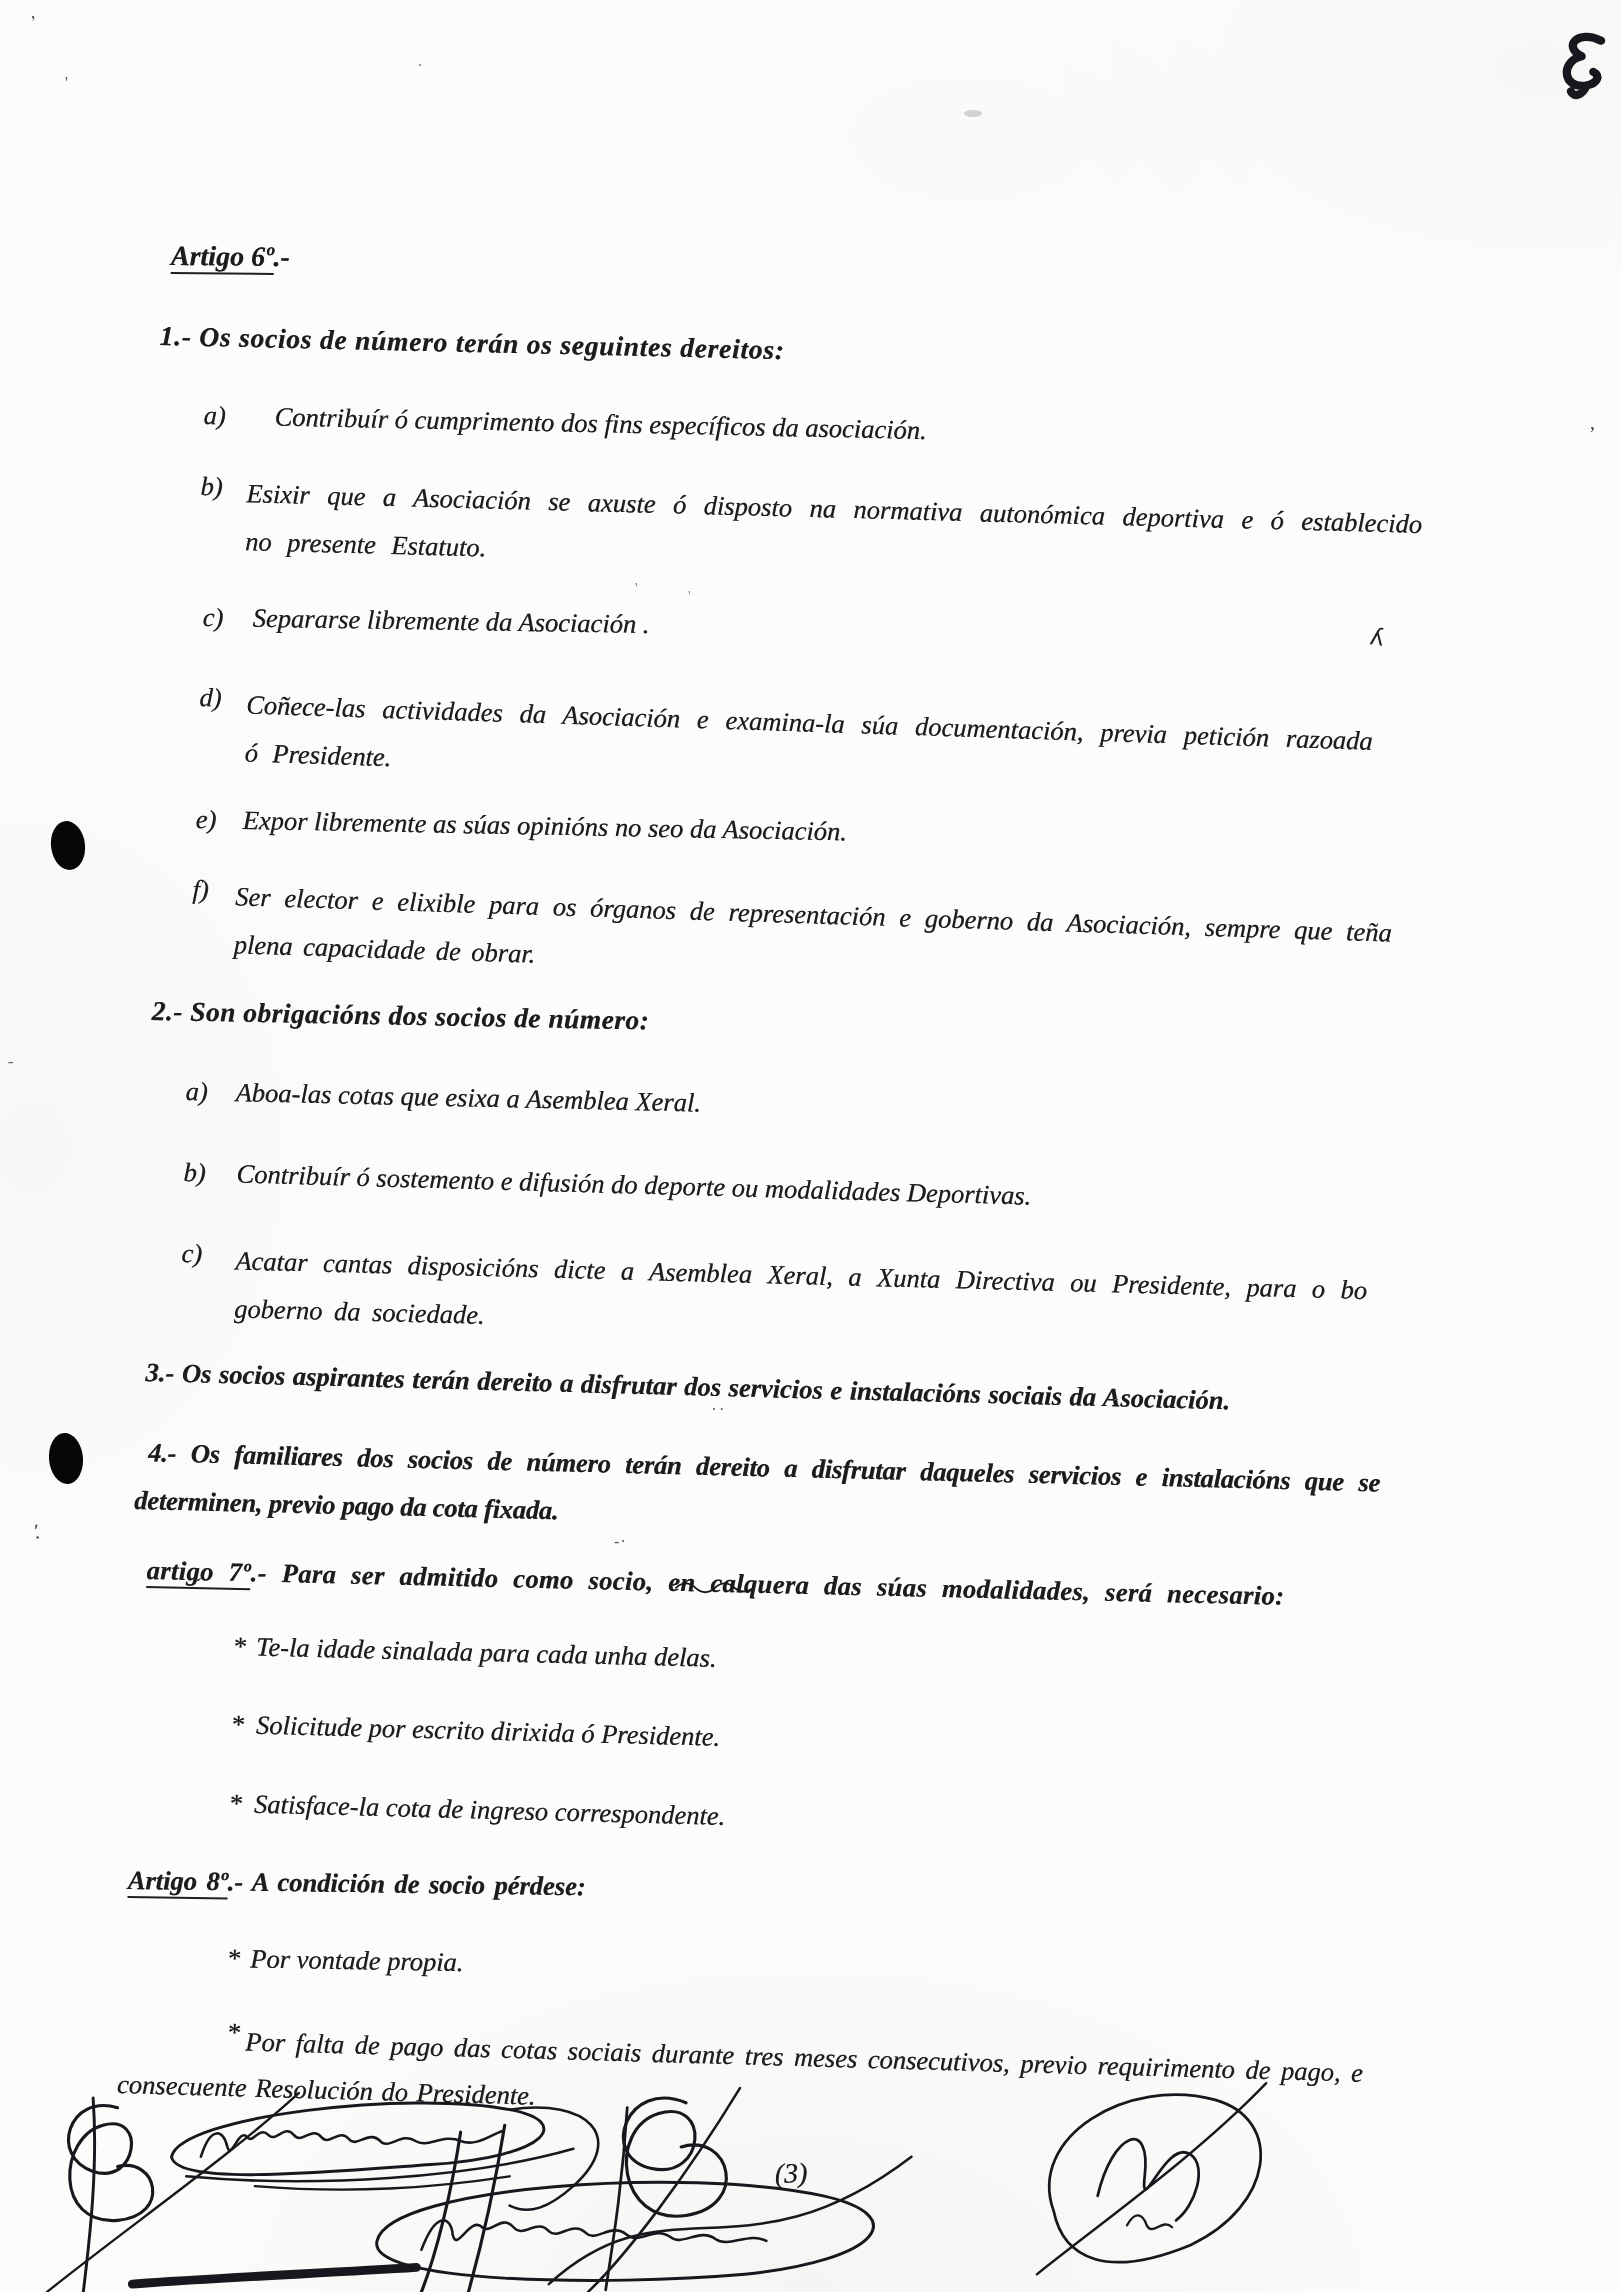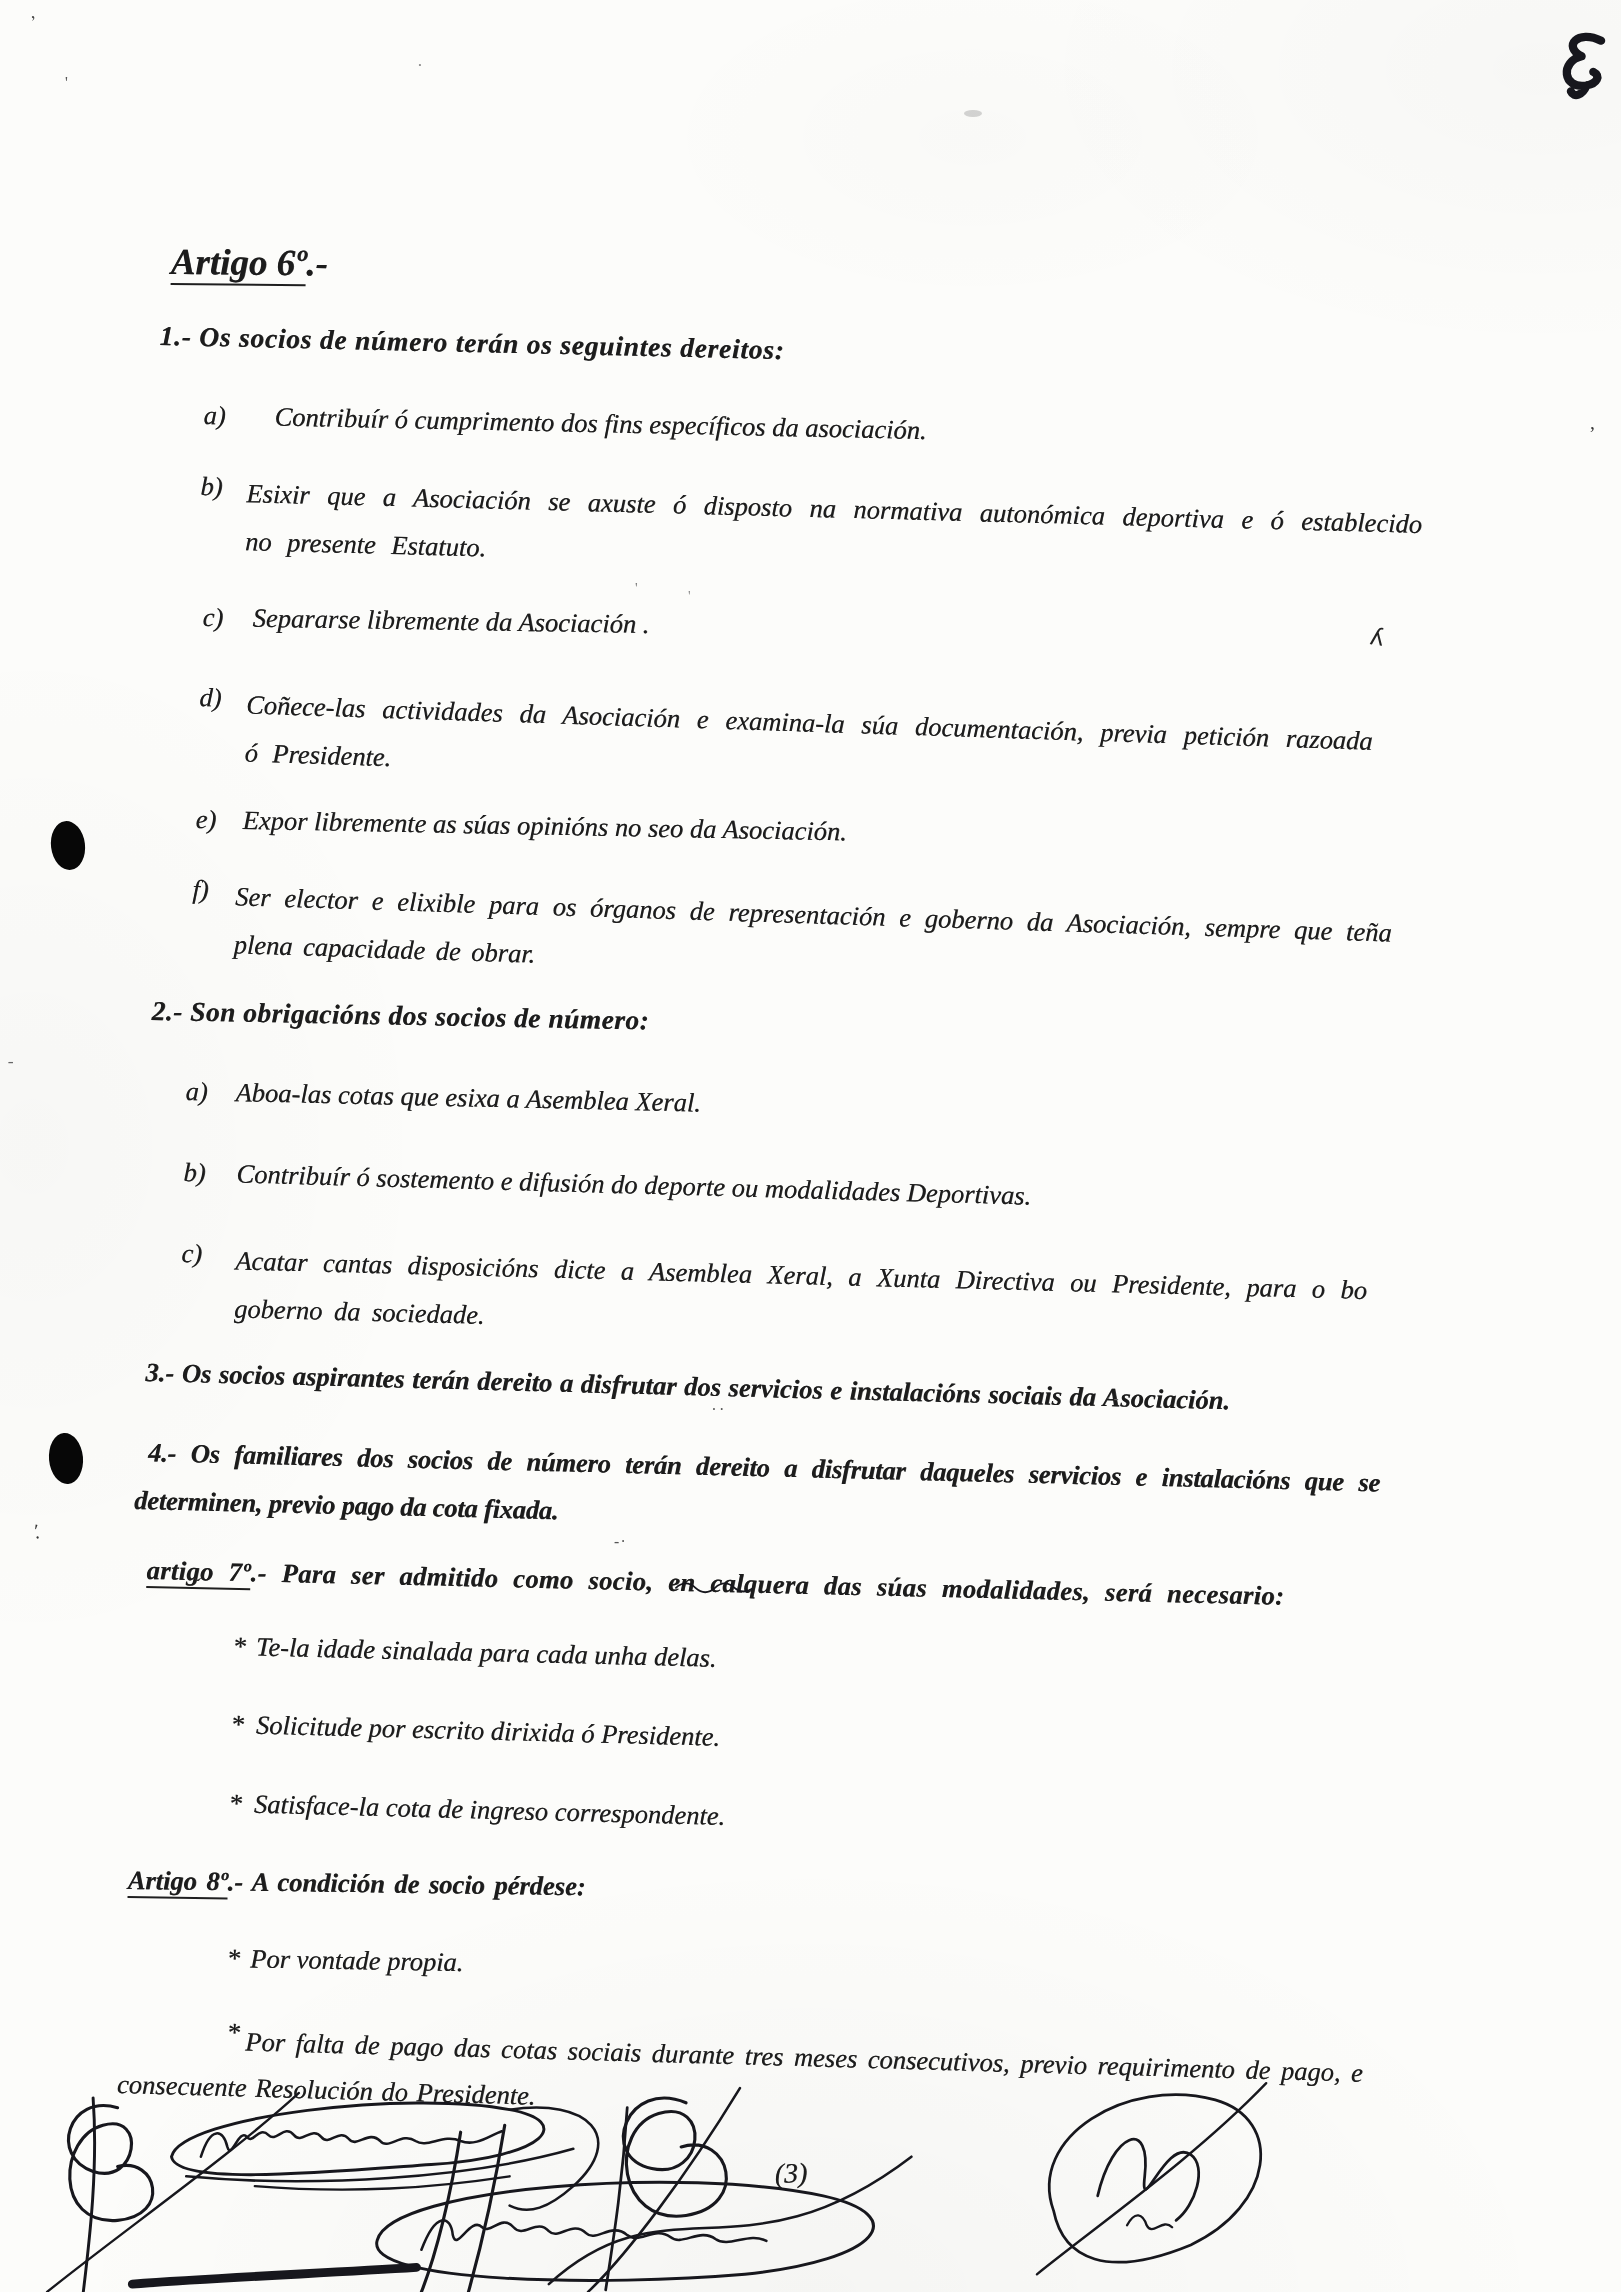--- a/index.html
+++ b/index.html
@@ -45,21 +45,21 @@
 
   <div class="hole" style="left:51px;top:821px;width:34px;height:49px;transform:rotate(-7deg);"></div>
   <div class="hole" style="left:49px;top:1433px;width:34px;height:51px;transform:rotate(-5deg);"></div>
 
   <div style="position:absolute;left:1556px;top:29px;width:61px;height:76px;" aria-label="8">
     <svg class="ink" width="61" height="76" viewBox="0 0 62 78">
       <path d="M46,12 C22,0 6,18 26,28 C4,33 6,62 31,58 C42,56 46,48 38,44 M31,58 C27,68 18,71 15,64" style="stroke-width:8.5;"></path>
     </svg>
   </div>
 
-  <div class="t b" style="left:171px;top:238px;font-size:37px;transform:rotate(0.5deg);">
+  <div class="t b" style="left:171px;top:238px;font-size:28px;transform:rotate(0.5deg);">
     <span class="ul">Artigo 6º</span><span>.-</span>
   </div>
 
   <div class="t b" style="left:160px;top:319px;font-size:27.4px;letter-spacing:0.8px;transform:rotate(1.3deg);">1.- Os socios de número terán os seguintes dereitos:</div>
 
   <div class="t item" style="left:204px;top:398px;transform:rotate(1.2deg);">
     <span class="lbl">a)</span>
     <span class="txt" style="margin-left:71px;">Contribuír ó cumprimento dos fins específicos da asociación.</span>
   </div>
 

